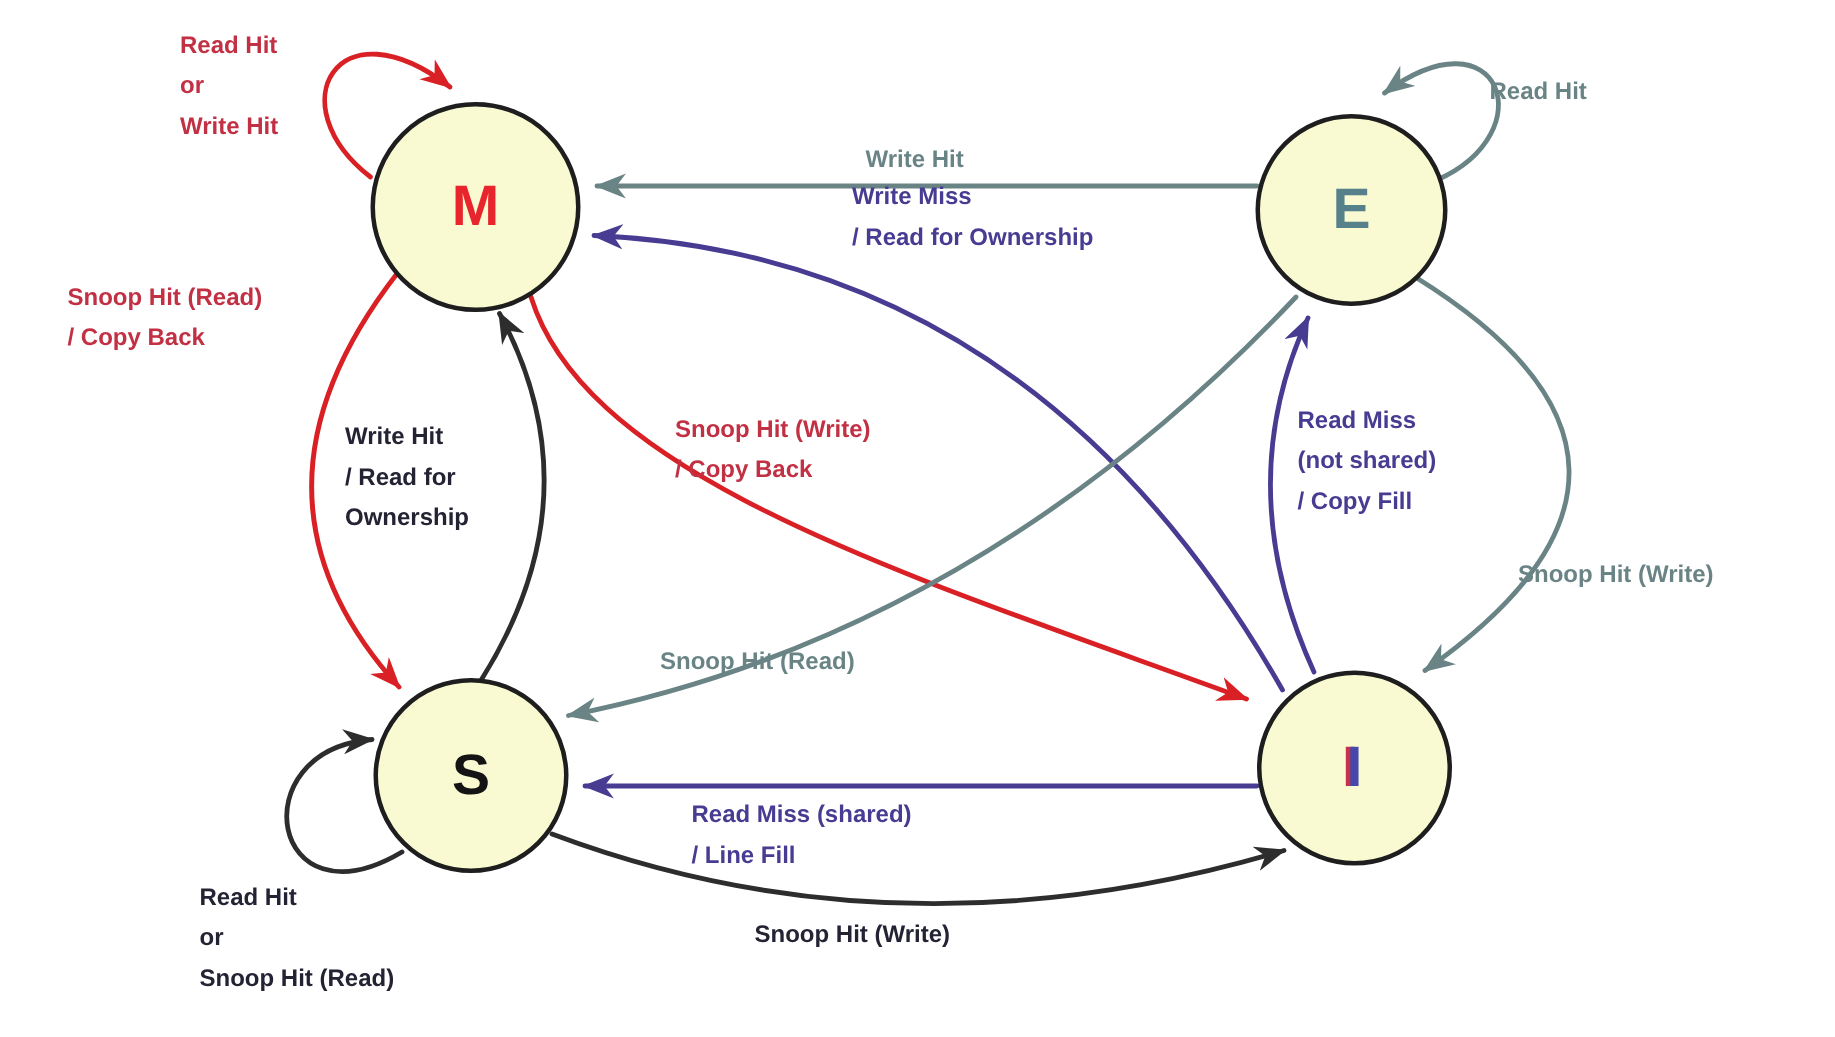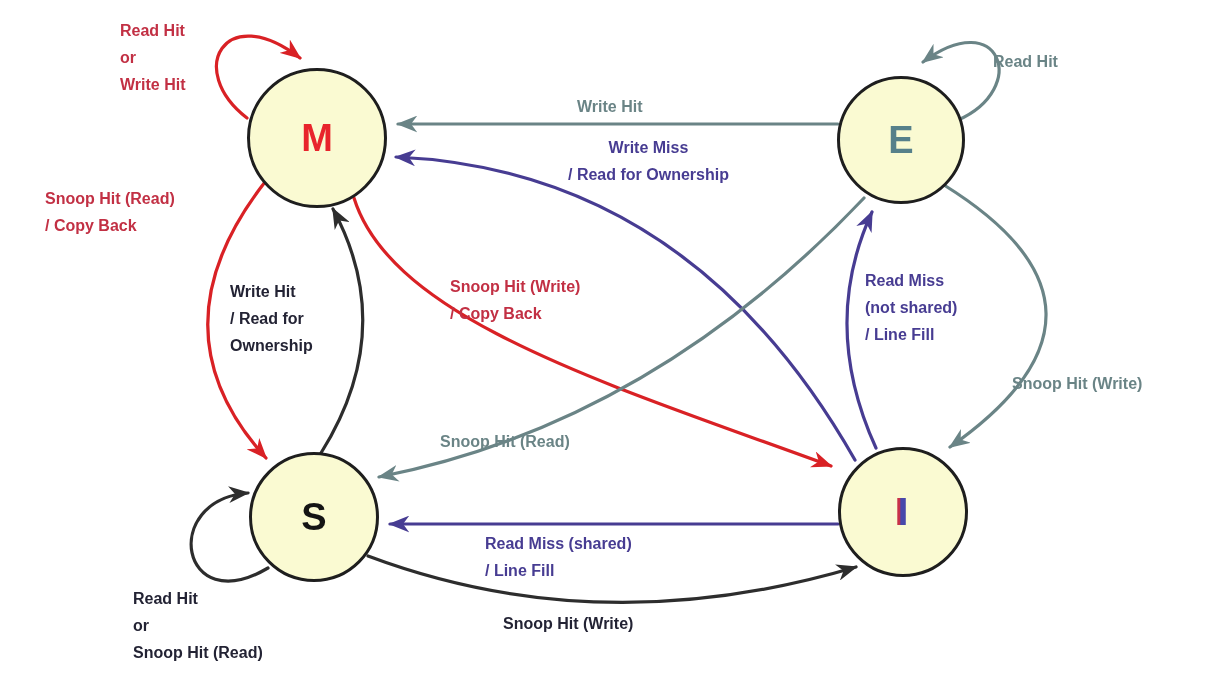--- a/index.html
+++ b/index.html
@@ -83,34 +83,34 @@
   </div>
   <div class="node" style="left:838px;top:447px;width:130px;height:130px;">
     <span class="letter letter-i">I</span>
   </div>
 
   <div class="edge-label c-crimson" style="left:120px;top:17px;">Read Hit
 or
 Write Hit</div>
   <div class="edge-label c-gray" style="left:993px;top:48px;">Read Hit</div>
   <div class="edge-label c-gray" style="left:577px;top:93px;">Write Hit</div>
-  <div class="edge-label c-purple" style="left:568px;top:134px;text-align:center;">Write Miss
+  <div class="edge-label c-purple" style="left:568px;top:118px;">Write Miss
 / Read for Ownership</div>
   <div class="edge-label c-crimson" style="left:45px;top:185px;">Snoop Hit (Read)
 / Copy Back</div>
   <div class="edge-label c-dark" style="left:230px;top:278px;">Write Hit
 / Read for
 Ownership</div>
   <div class="edge-label c-crimson" style="left:450px;top:273px;">Snoop Hit (Write)
 / Copy Back</div>
   <div class="edge-label c-purple" style="left:865px;top:267px;">Read Miss
 (not shared)
-/ Line Fill</div>
+/ Copy Fill</div>
   <div class="edge-label c-gray" style="left:1012px;top:370px;">Snoop Hit (Write)</div>
   <div class="edge-label c-gray" style="left:440px;top:428px;">Snoop Hit (Read)</div>
-  <div class="edge-label c-purple" style="left:485px;top:530px;">Read Miss (shared)
+  <div class="edge-label c-purple" style="left:461px;top:530px;">Read Miss (shared)
 / Line Fill</div>
   <div class="edge-label c-dark" style="left:503px;top:610px;">Snoop Hit (Write)</div>
   <div class="edge-label c-dark" style="left:133px;top:585px;">Read Hit
 or
 Snoop Hit (Read)</div>
 
 </div>
 
 </body></html>

